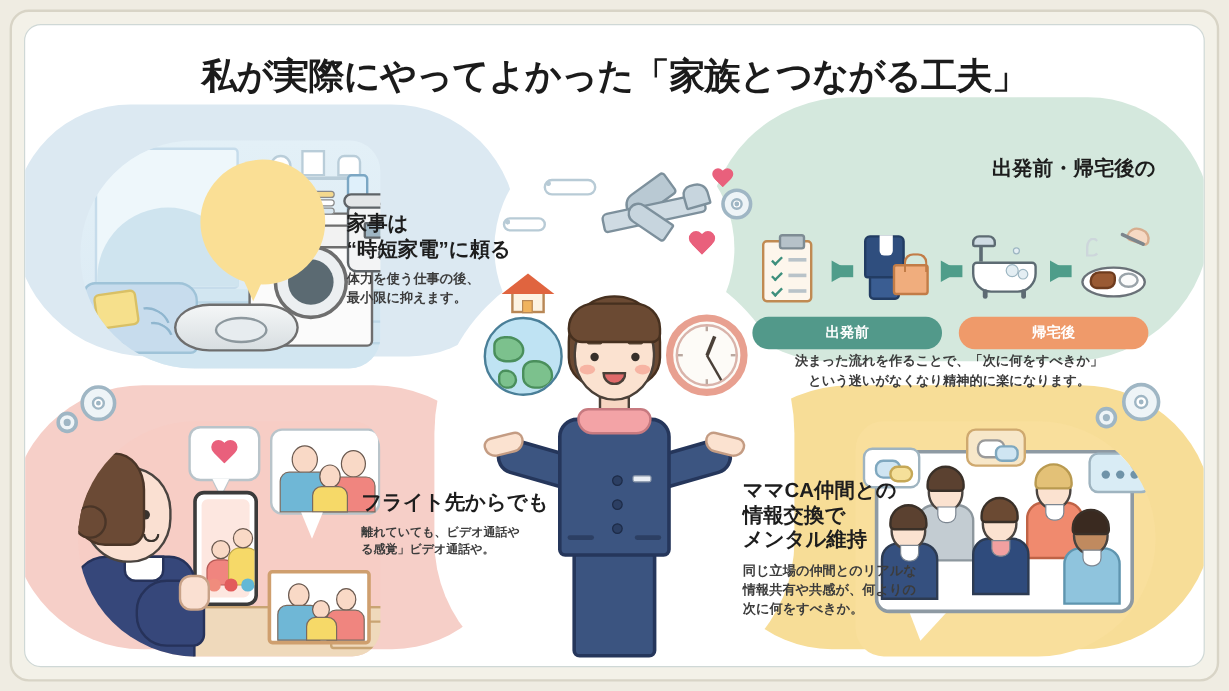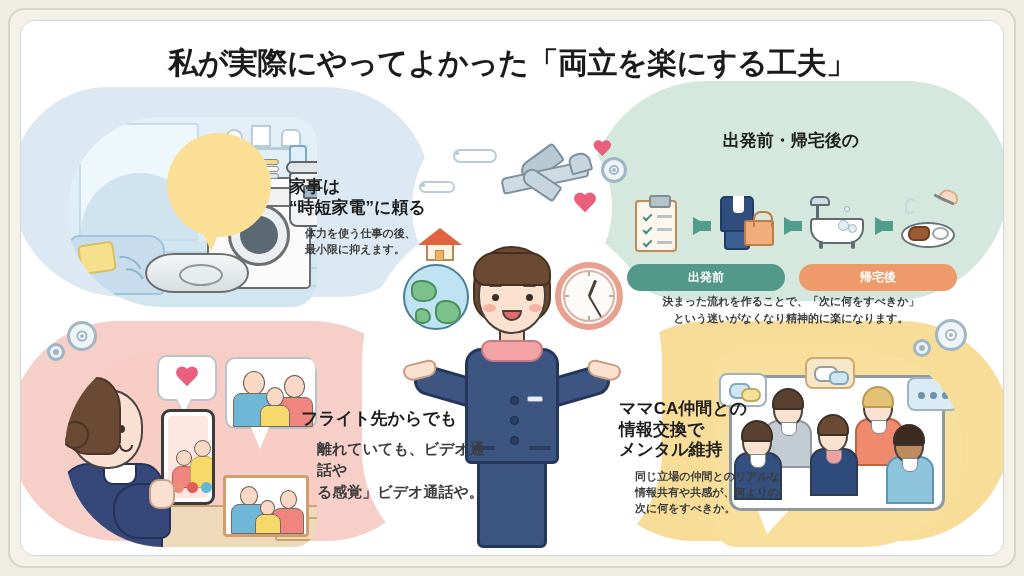--- a/index.html
+++ b/index.html
@@ -352,34 +352,34 @@
     border:2px solid #b8cbd6; border-radius:50%; }
   .deco-heart { position:absolute; z-index:5; }
   .gear { position:absolute; border-radius:50%; border:3px solid #9fb6c4;
     background:#eef4f7; z-index:5; }
   .gear::after{ content:""; position:absolute; left:50%; top:50%; transform:translate(-50%,-50%);
     border-radius:50%; background:#ffffff; border:2px solid #9fb6c4; }
 
   
   .txt { position:absolute; z-index:20; }
   .head-txt { font-weight:bold; color:#1d1d1d; line-height:1.22; }
-  .body-txt { font-weight:bold; color:#3c3c3c; line-height:1.45;margin-left:16px; }
+  .body-txt { font-weight:bold; color:#3c3c3c; line-height:1.45; }
 
   .tl-text { left:268px; top:156px; width:180px; }
   .tl-text .head-txt { font-size:17px; }
   .tl-text .body-txt { font-size:11px; margin-top:8px; }
 
-  .tr-text { right:40px; top:110px; width:344px; text-align:center; }
+  .tr-text { right:40px; top:110px; width:344px; text-align:right; }
   .tr-text .head-txt { font-size:17px; }
   .tr-body { position:absolute; right:40px; top:272px; width:344px;
     text-align:center; font-size:11px; font-weight:bold; color:#3c3c3c; line-height:1.5; z-index:20; }
 
   .bl-text { left:280px; top:388px; width:196px; }
   .bl-text .head-txt { font-size:17px; }
-  .bl-text .body-txt { font-size:15px; margin-top:8px; }
+  .bl-text .body-txt { font-size:10px; margin-top:8px; }
 
   .br-text { left:598px; top:378px; width:196px; }
   .br-text .head-txt { font-size:17px; }
   .br-text .body-txt { font-size:11px; margin-top:8px; }
 
   
   .footer-logo { position:absolute; right:20px; bottom:10px; display:flex;
     align-items:center; gap:8px; z-index:40; }
   .footer-rule { width:66px; height:0; border-top:2px solid #8aa3ae; border-bottom:2px solid #8aa3ae;
     height:5px; }
@@ -392,21 +392,21 @@
   <div class="frame-outer"></div>
   <div class="frame-inner">
 
     <div class="blob blob-tl"></div>
     <div class="blob blob-tr"></div>
     <div class="blob blob-bl"></div>
     <div class="blob blob-br"></div>
     <div class="centre-white2"></div>
     <div class="centre-white"></div>
 
-    <div class="title">私が実際にやってよかった「両立を楽にする工夫」</div>
+    <div class="title">私が実際にやってよかった「家族とつながる工夫」</div>
 
     <div class="cloud" style="left:432px; top:128px; width:44px; height:14px;">
       <i style="display:block;position:absolute;left:6px;top:-9px;width:17px;height:17px;"></i>
     </div>
     <div class="cloud" style="left:398px; top:160px; width:36px; height:12px;">
       <i style="display:block;position:absolute;left:5px;top:-8px;width:14px;height:14px;"></i>
     </div>
 
     <div class="plane">
       <div class="plane-wing"></div>

